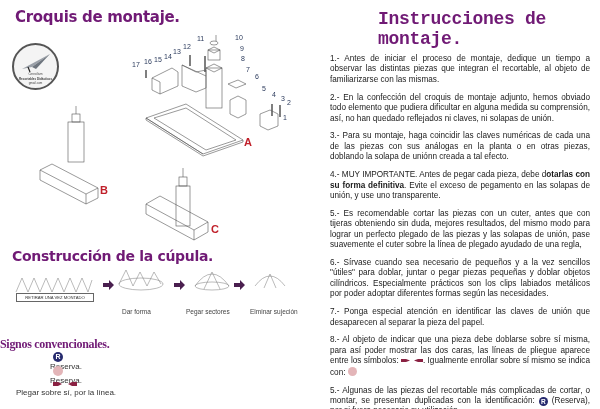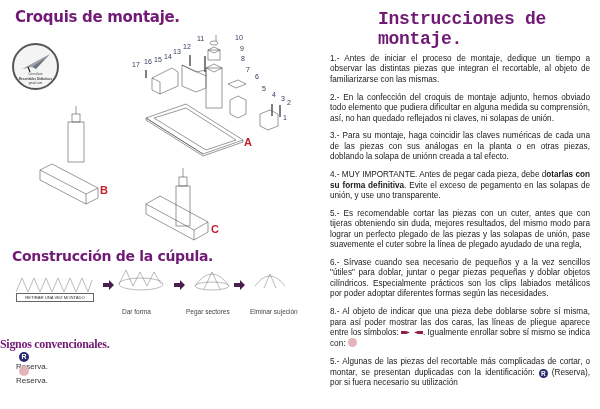--- a/index.html
+++ b/index.html
@@ -155,28 +155,38 @@
         <span class="r-icon">R</span>
       </span>
     <span>Reserva.</span>
   </div>
   <div class="row">
     <span class="sym">
         <span class="roll-icon"></span>
       </span>
     <span>Reserva.</span>
   </div>
+  <div class="row">
+    <span class="sym">
+      <svg width="24" height="8">
+        <polygon points="0,2 5,2 9,4 5,6 0,6" fill="#8a2142"></polygon>
+        <polygon points="24,2 19,2 15,4 19,6 24,6" fill="#8a2142"></polygon>
+      </svg>
+    </span>
+    <span>Plegar sobre sí, por la línea.</span>
+  </div>
 </div>
 
 <div class="instr">
   <p>1.- Antes de iniciar el proceso de montaje, dedique un tiempo a observar las distintas piezas que integran el recortable, al objeto de familiarizarse con las mismas.</p>
   <p>2.- En la confección del croquis de montaje adjunto, hemos obviado todo elemento que pudiera dificultar en alguna medida su comprensión, así, no han quedado reflejados ni claves, ni solapas de unión.</p>
   <p>3.- Para su montaje, haga coincidir las claves numéricas de cada una de las piezas con sus análogas en la planta o en otras piezas, doblando la solapa de uniónn creada a tal efecto.</p>
   <p><span>4.- MUY IMPORTANTE. Antes de pegar cada pieza, debe d</span><b>otarlas con su forma definitiva</b><span>.  Evite el exceso de pegamento en las solapas de unión, y use uno transparente.</span></p>
   <p>5.- Es recomendable cortar las piezas con un cuter, antes que con tijeras obteniendo sin duda, mejores resultados, del mismo modo para lograr un perfecto plegado de las piezas y las solapas de unión, pase suavemente el cuter sobre la línea de plegado ayudado de una regla,</p>
   <p>6.-  Sírvase  cuando sea necesario de pequeños y a la vez sencillos "útiles" para doblar, juntar o pegar  piezas pequeñas y doblar objetos cilíndricos. Especialmente prácticos son los clips labiados metálicos por poder adoptar diferentes formas según  las necesidades.</p>
+  <p>7.- Ponga especial atención en identificar las claves de unión que desaparecen al separar la pieza del papel.</p>
   <p><span>8.- Al objeto de indicar que una pieza debe doblarse sobre sí misma, para así poder mostrar las dos caras, las líneas de pliegue aparece entre los símbolos:</span>
     <svg width="22" height="7" style="vertical-align:-1px">
       <polygon points="0,2 5,2 9,3.5 5,5 0,5" fill="#8a2142"></polygon>
       <polygon points="22,2 17,2 13,3.5 17,5 22,5" fill="#8a2142"></polygon>
     </svg><span>. Igualmente  enrollar sobre sí mismo se indica con:</span> <span class="inline-roll"></span></p>
   <p><span>5.- Algunas de las piezas del recortable más complicadas de cortar, o montar, se presentan duplicadas con la identificación:</span> <span class="inline-r">R</span> <span>(Reserva), por si fuera necesario su utilización</span></p>
 </div>
 
 </body></html>

